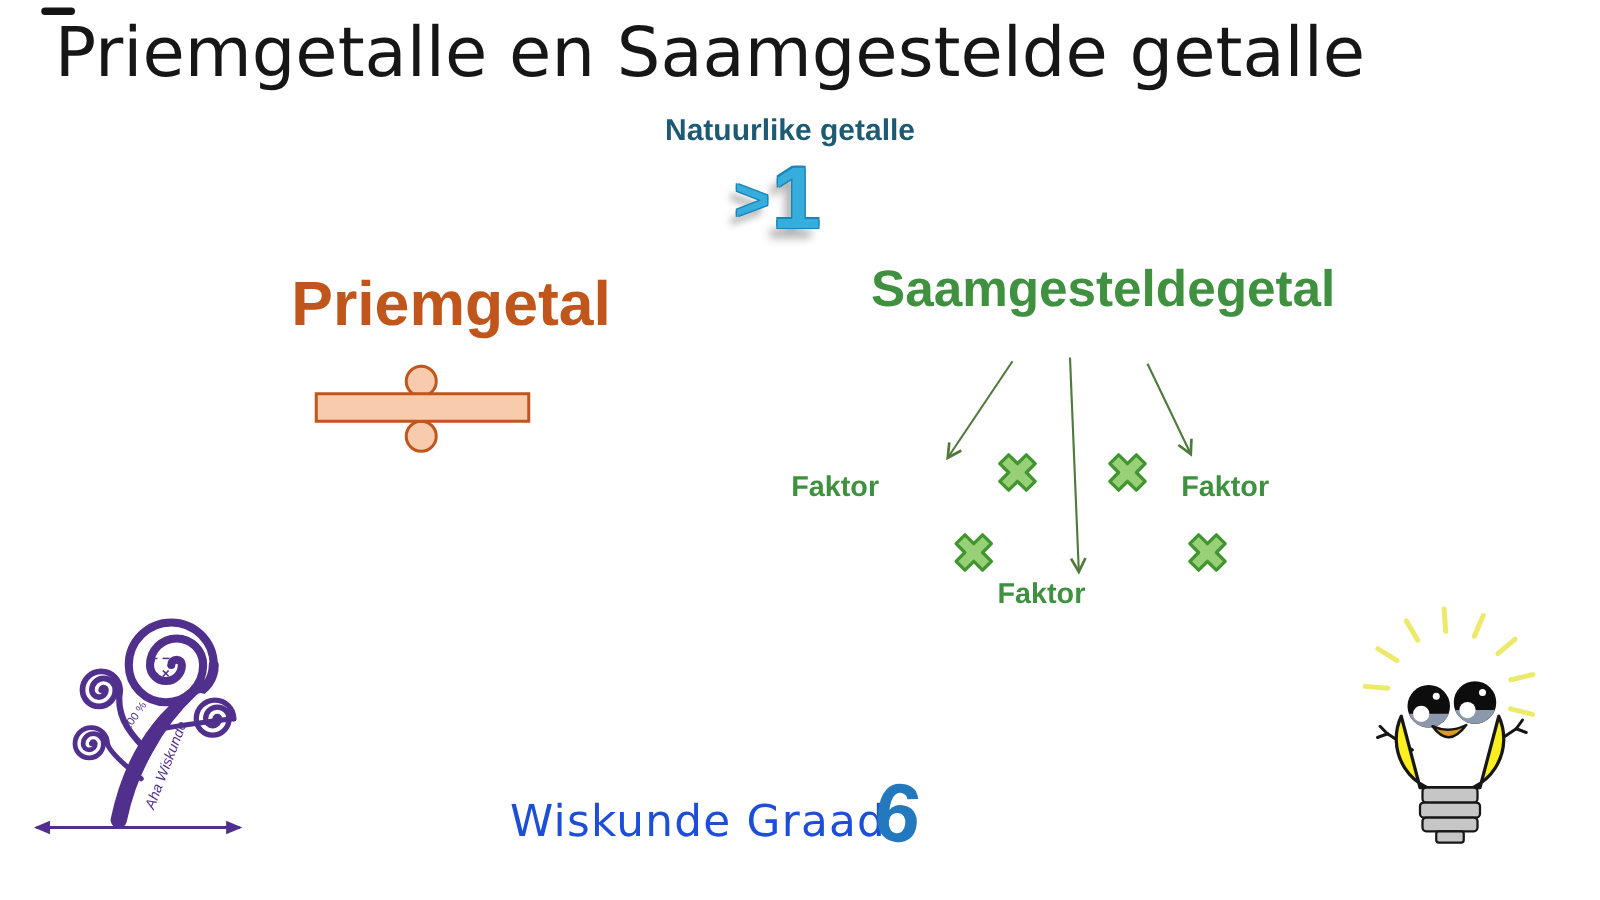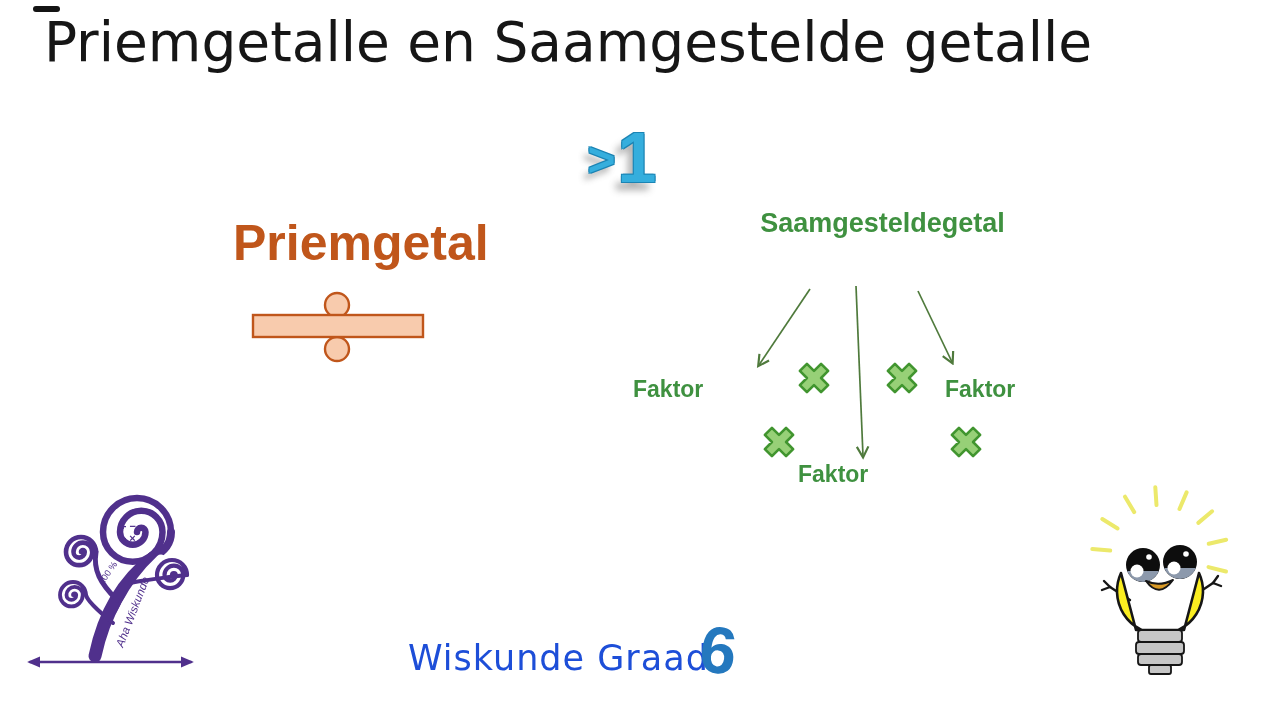--- a/index.html
+++ b/index.html
@@ -41,21 +41,21 @@
     left:233px;top:214px;width:250px;text-align:center;
     font-size:50px;font-weight:bold;color:var(--orange,#C0561B);white-space:nowrap;
   }
   .prime-caption{
     left:233px;top:386px;width:215px;text-align:center;
     font-size:30px;font-weight:bold;color:var(--orange,#C0561B);white-space:nowrap;
   }
 
   .composite-heading{
     left:660px;top:208px;width:445px;text-align:center;
-    font-size:27px;font-weight:bold;color:var(--green,#3F9140);white-space:nowrap;
+    font-size:41px;font-weight:bold;color:var(--green,#3F9140);white-space:nowrap;
   }
   .factor{
     font-size:23px;font-weight:bold;color:var(--green,#3F9140);white-space:nowrap;
   }
   .factor-left{left:633px;top:376px;}
   .factor-right{left:945px;top:376px;}
   .factor-bottom{left:798px;top:461px;}
 
   .footer-course{
     left:408px;top:638px;font-family:"DejaVu Sans",sans-serif;
@@ -68,20 +68,21 @@
 </style>
 </head>
 <body>
 
 <div class="slide">
 
   <div class="abs top-dash"></div>
 
   <div class="abs title">Priemgetalle en Saamgestelde getalle</div>
 
+  <div class="abs subtitle">Natuurlike getalle</div>
 
   <div class="abs threshold">
     <span class="gt">&gt;</span><span class="one">1</span>
   </div>
 
   <div class="abs prime-heading">Priemgetal</div>
 
   <svg class="abs" style="left:245px;top:288px;" width="190" height="78" viewBox="0 0 190 78">
     <circle cx="92" cy="17" r="12" style="fill:var(--orange-fill);stroke:var(--orange);stroke-width:2.4;"></circle>
     <circle cx="92" cy="61" r="12" style="fill:var(--orange-fill);stroke:var(--orange);stroke-width:2.4;"></circle>

